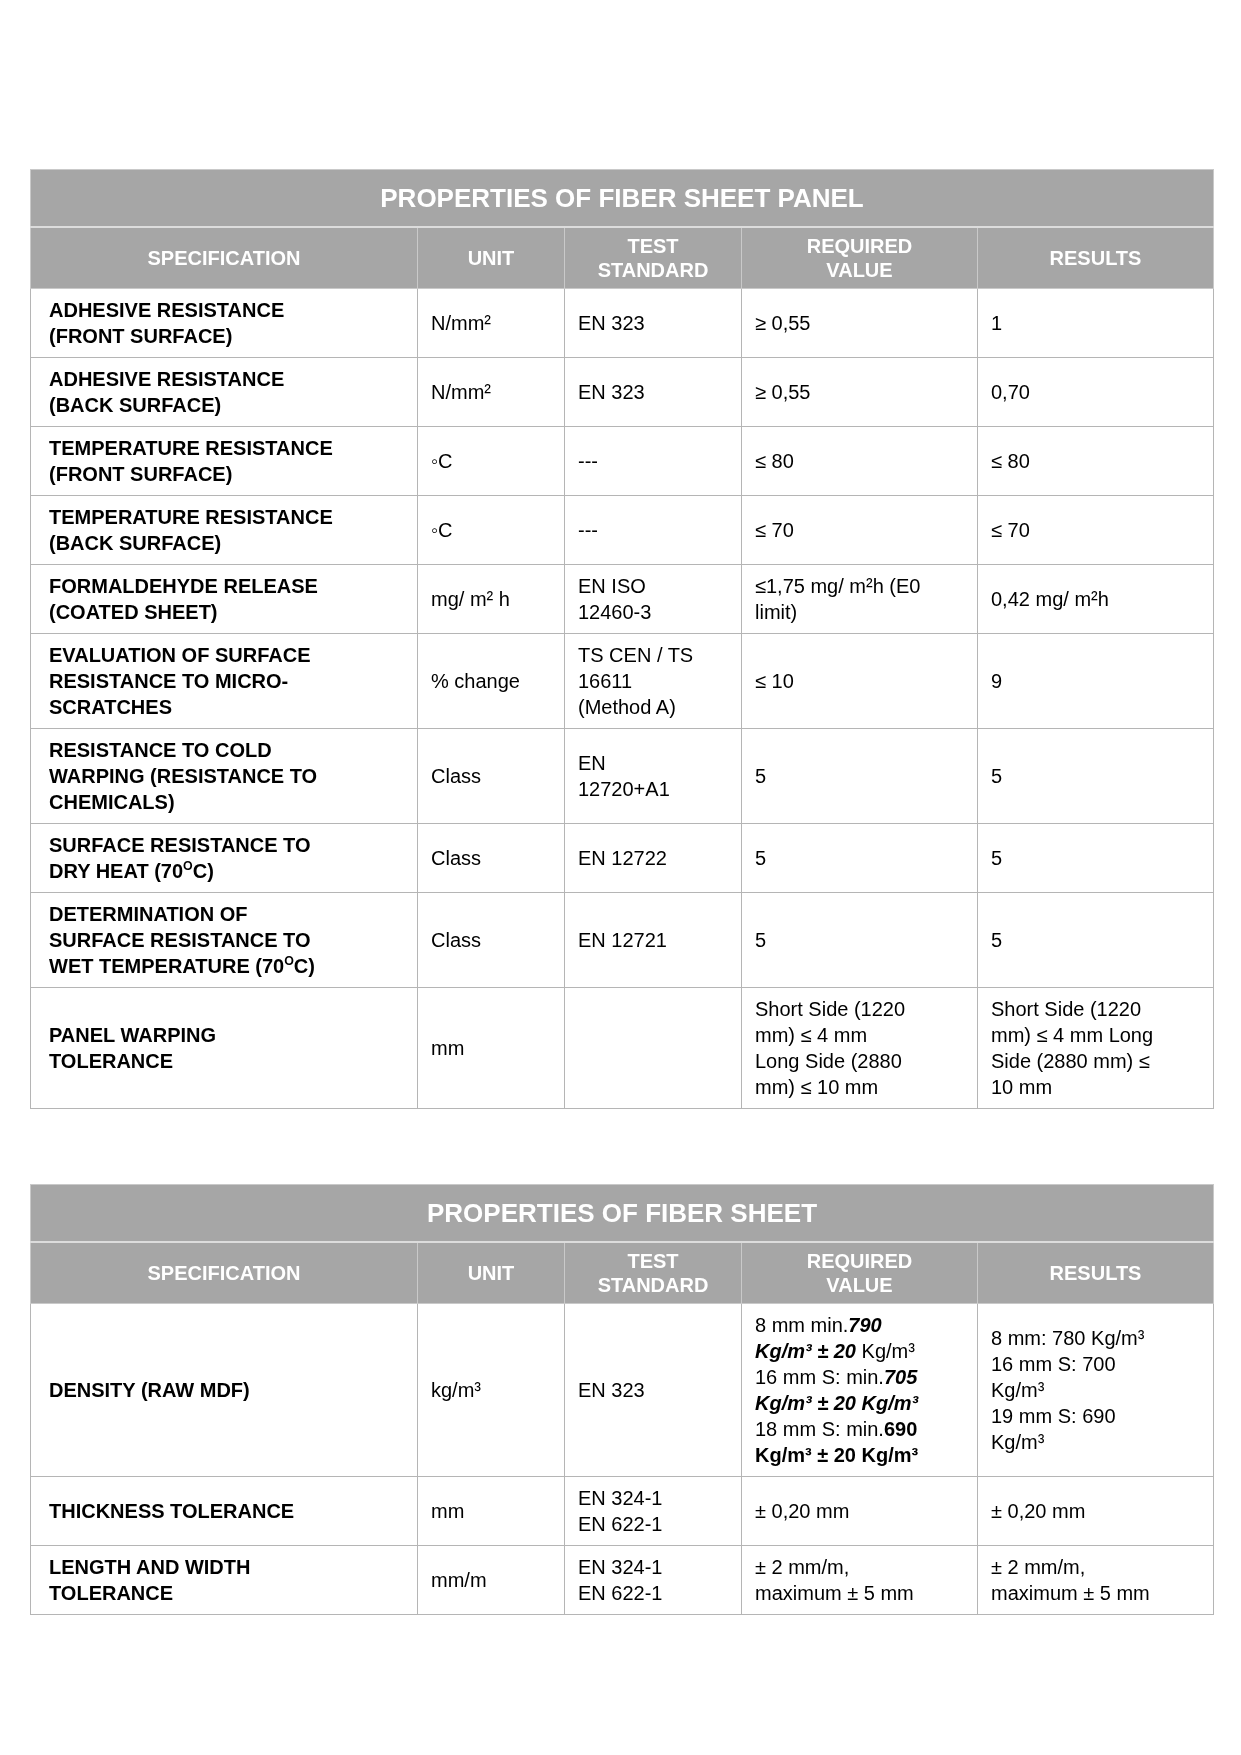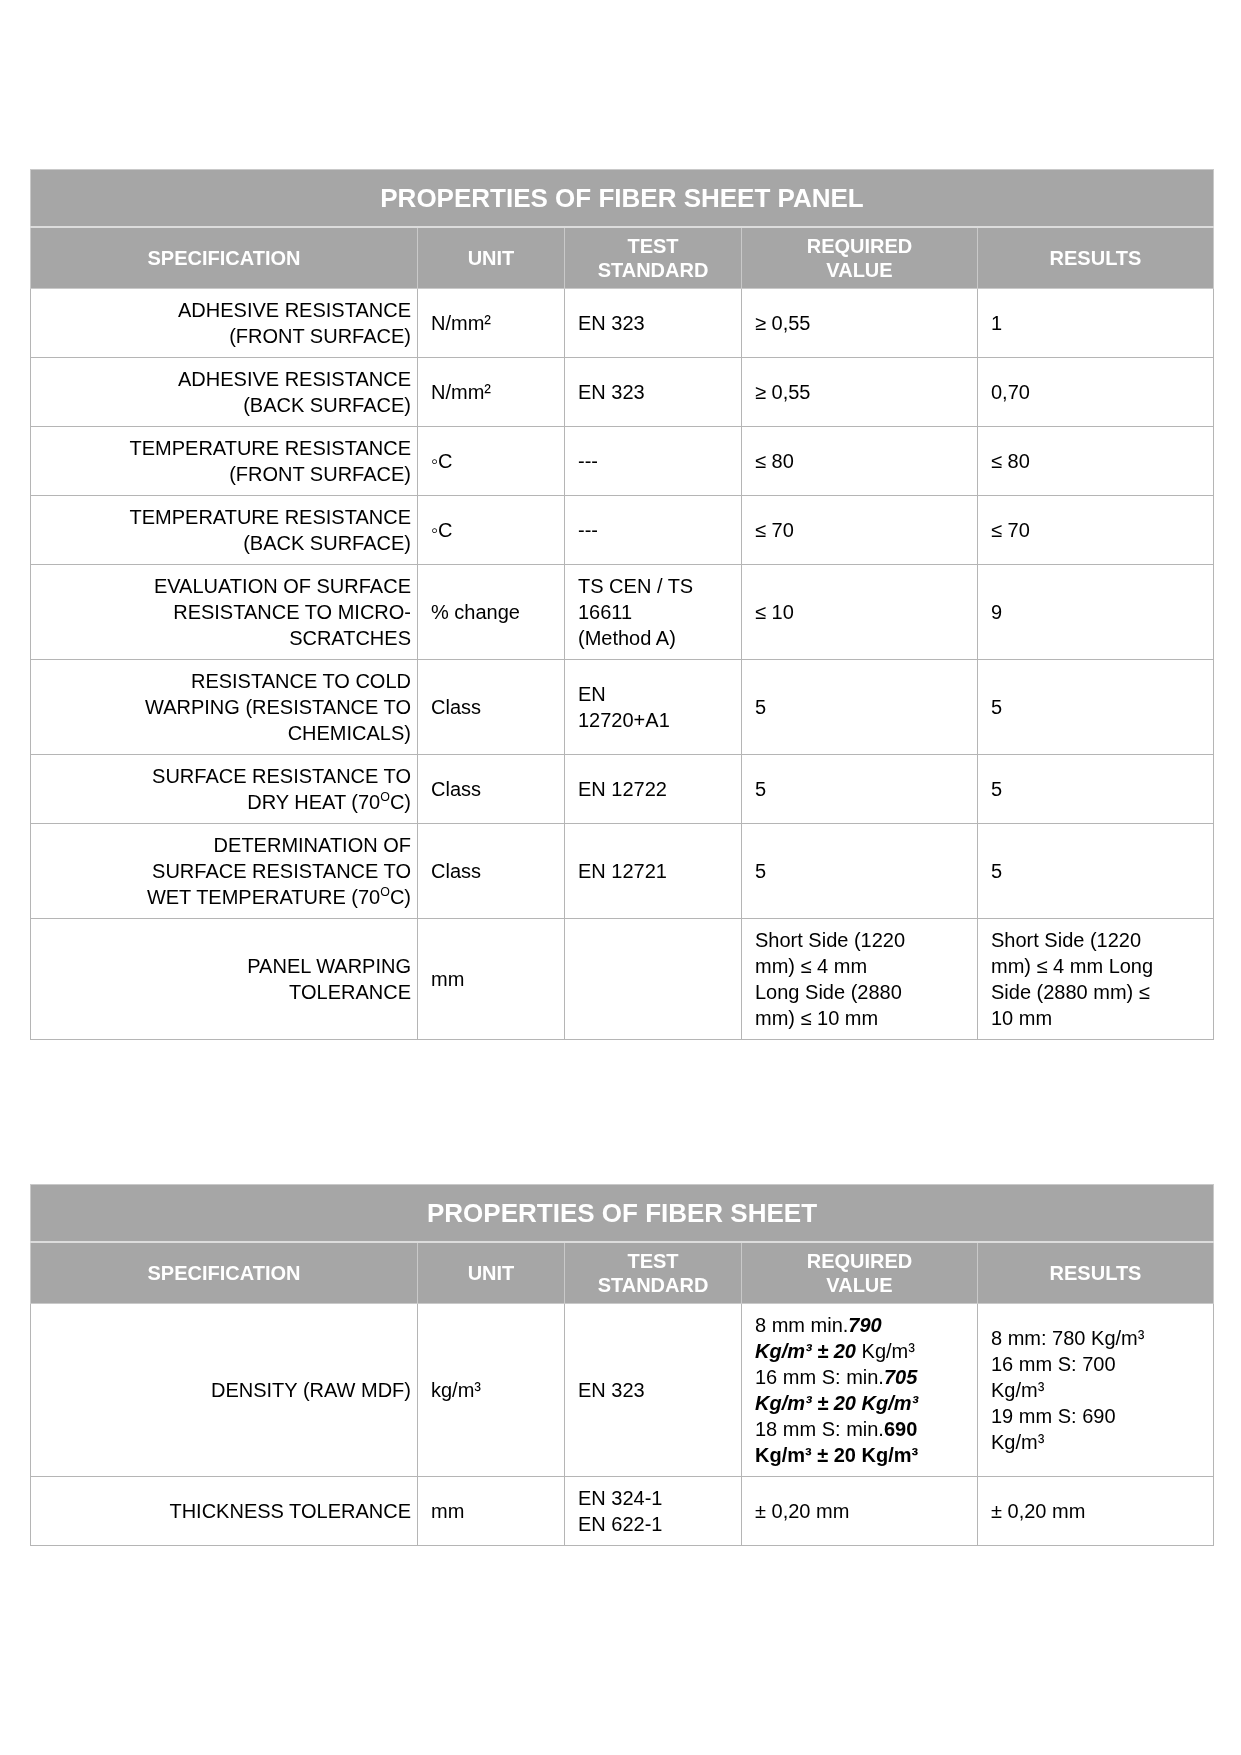--- a/index.html
+++ b/index.html
@@ -55,23 +55,23 @@
     color: #ffffff;
     font-weight: bold;
     font-size: 20px;
     line-height: 24px;
     text-align: center;
     padding: 6px 4px;
     height: 40px;
     border: 1px solid #c9c9c9;
   }
   td.spec {
-    font-weight: normal;
-    text-align: right;
-    padding: 8px 6px;
+    font-weight: bold;
+    text-align: left;
+    padding: 8px 18px;
   }
   .b { font-weight: bold; margin-top: 48px; }
   .i { font-style: italic; }
   .sup { font-size: 0.62em; vertical-align: super; line-height: 0; }
 </style>
 </head>
 <body>
 
 <table class="props" id="tbl1">
   <colgroup>
@@ -120,20 +120,30 @@
       <td>≤ 80</td>
       <td>≤ 80</td>
     </tr>
     <tr>
       <td class="spec">TEMPERATURE RESISTANCE
 (BACK SURFACE)</td>
       <td>◦C</td>
       <td>---</td>
       <td>≤ 70</td>
       <td>≤ 70</td>
+    </tr>
+    <tr>
+      <td class="spec">FORMALDEHYDE RELEASE
+(COATED SHEET)</td>
+      <td>mg/ m² h</td>
+      <td>EN ISO
+12460-3</td>
+      <td>≤1,75 mg/ m²h (E0
+limit)</td>
+      <td>0,42 mg/ m²h</td>
     </tr>
     <tr>
       <td class="spec">EVALUATION OF SURFACE
 RESISTANCE TO MICRO-
 SCRATCHES</td>
       <td>% change</td>
       <td>TS CEN / TS
 16611
 (Method A)</td>
       <td>≤ 10</td>
@@ -223,14 +233,25 @@
 Kg/m³</td>
     </tr>
     <tr>
       <td class="spec">THICKNESS TOLERANCE</td>
       <td>mm</td>
       <td>EN 324-1
 EN 622-1</td>
       <td>± 0,20 mm</td>
       <td>± 0,20 mm</td>
     </tr>
+    <tr>
+      <td class="spec">LENGTH AND WIDTH
+TOLERANCE</td>
+      <td>mm/m</td>
+      <td>EN 324-1
+EN 622-1</td>
+      <td>± 2 mm/m,
+maximum ± 5 mm</td>
+      <td>± 2 mm/m,
+maximum ± 5 mm</td>
+    </tr>
   </tbody>
 </table>
 
 </body></html>

